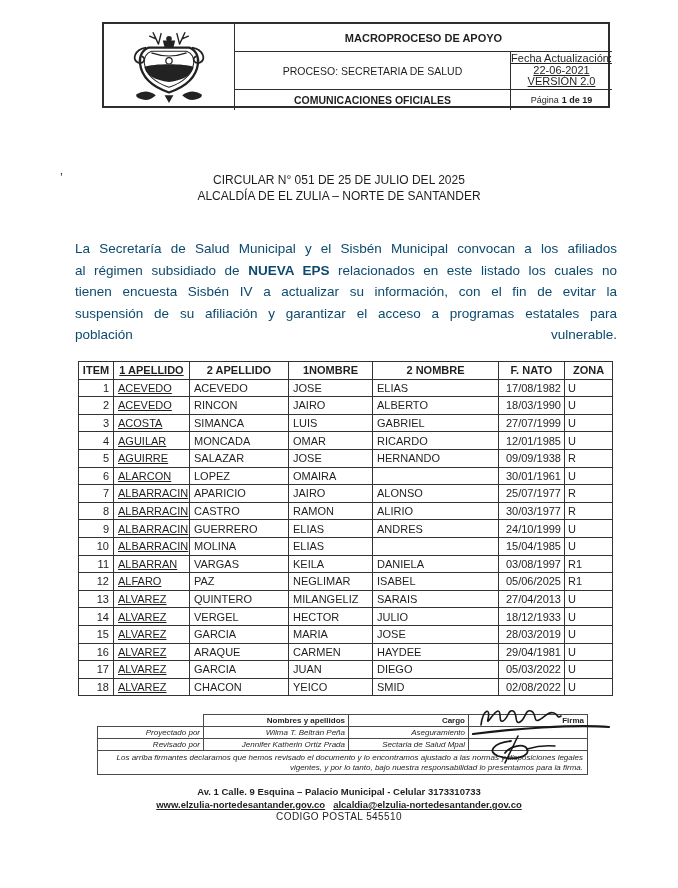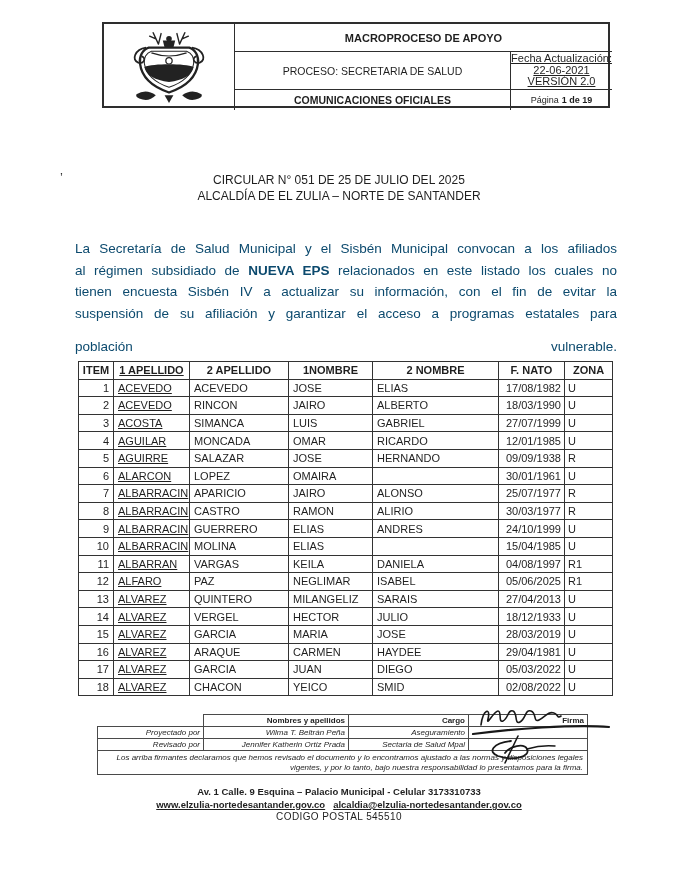--- a/index.html
+++ b/index.html
@@ -24,21 +24,21 @@
   .lh-pag    { grid-row:3; grid-column:3; font-size:9px; }
   .lh-pag b  { margin-left:3px; }
 
   
   .doc-title { position:absolute; left:0; top:173px; width:678px; text-align:center;
                font-weight:normal; font-size:12px; line-height:15.5px; }
 
   
   .intro { position:absolute; left:75px; top:238px; width:542px; font-size:13.5px; line-height:21.5px; color:#0c4a6e; }
   .pline { text-align:justify; text-align-last:justify; white-space:normal; }
-  .pline-last { text-align:right;margin-top:12px; }
+  .pline-last { text-align:right; }
 
   
   .roster { position:absolute; left:78px; top:361px; border-collapse:collapse; table-layout:fixed; width:527px; }
   .roster th, .roster td { border:1.5px solid #333; height:16.6px; font-size:11px; padding:0 0 0 4px;
                            vertical-align:middle; overflow:hidden; white-space:nowrap; }
   .roster th { font-weight:bold; text-align:center; padding:0; }
   .roster .c0 { width:34px; text-align:right; padding:0 4px 0 0; }
   .roster th.c0 { text-align:center; padding:0; }
   .roster .c1 { width:75px;text-decoration:underline; }
   .roster .c2 { width:98px; }
@@ -229,21 +229,21 @@
           <td class="c4"></td>
           <td class="c5">15/04/1985</td>
           <td class="c6">U</td>
         </tr>
         <tr>
           <td class="c0">11</td>
           <td class="c1">ALBARRAN</td>
           <td class="c2">VARGAS</td>
           <td class="c3">KEILA</td>
           <td class="c4">DANIELA</td>
-          <td class="c5">04/08/1997</td>
+          <td class="c5">03/08/1997</td>
           <td class="c6">R1</td>
         </tr>
         <tr>
           <td class="c0">12</td>
           <td class="c1">ALFARO</td>
           <td class="c2">PAZ</td>
           <td class="c3">NEGLIMAR</td>
           <td class="c4">ISABEL</td>
           <td class="c5">05/06/2025</td>
           <td class="c6">R1</td>

